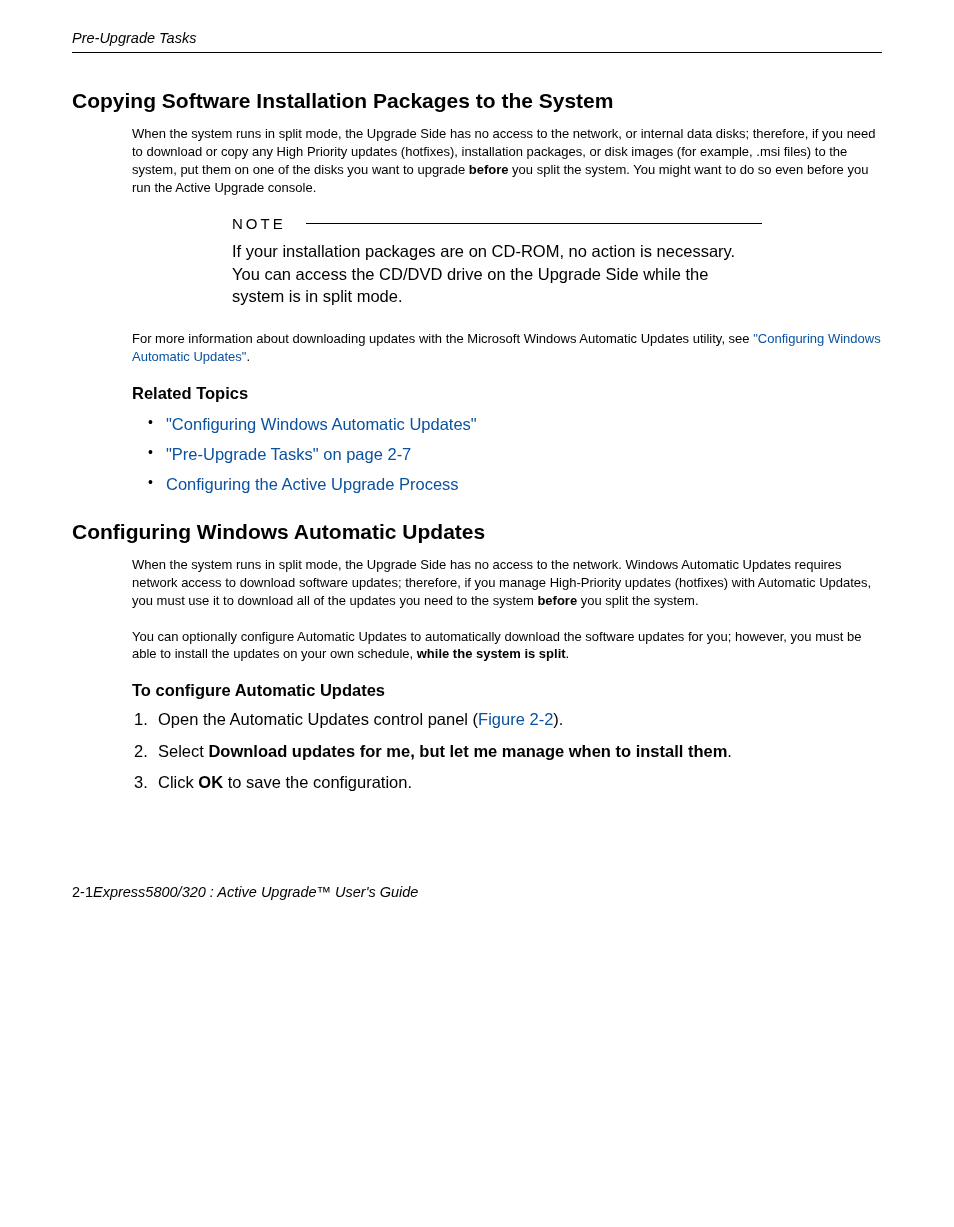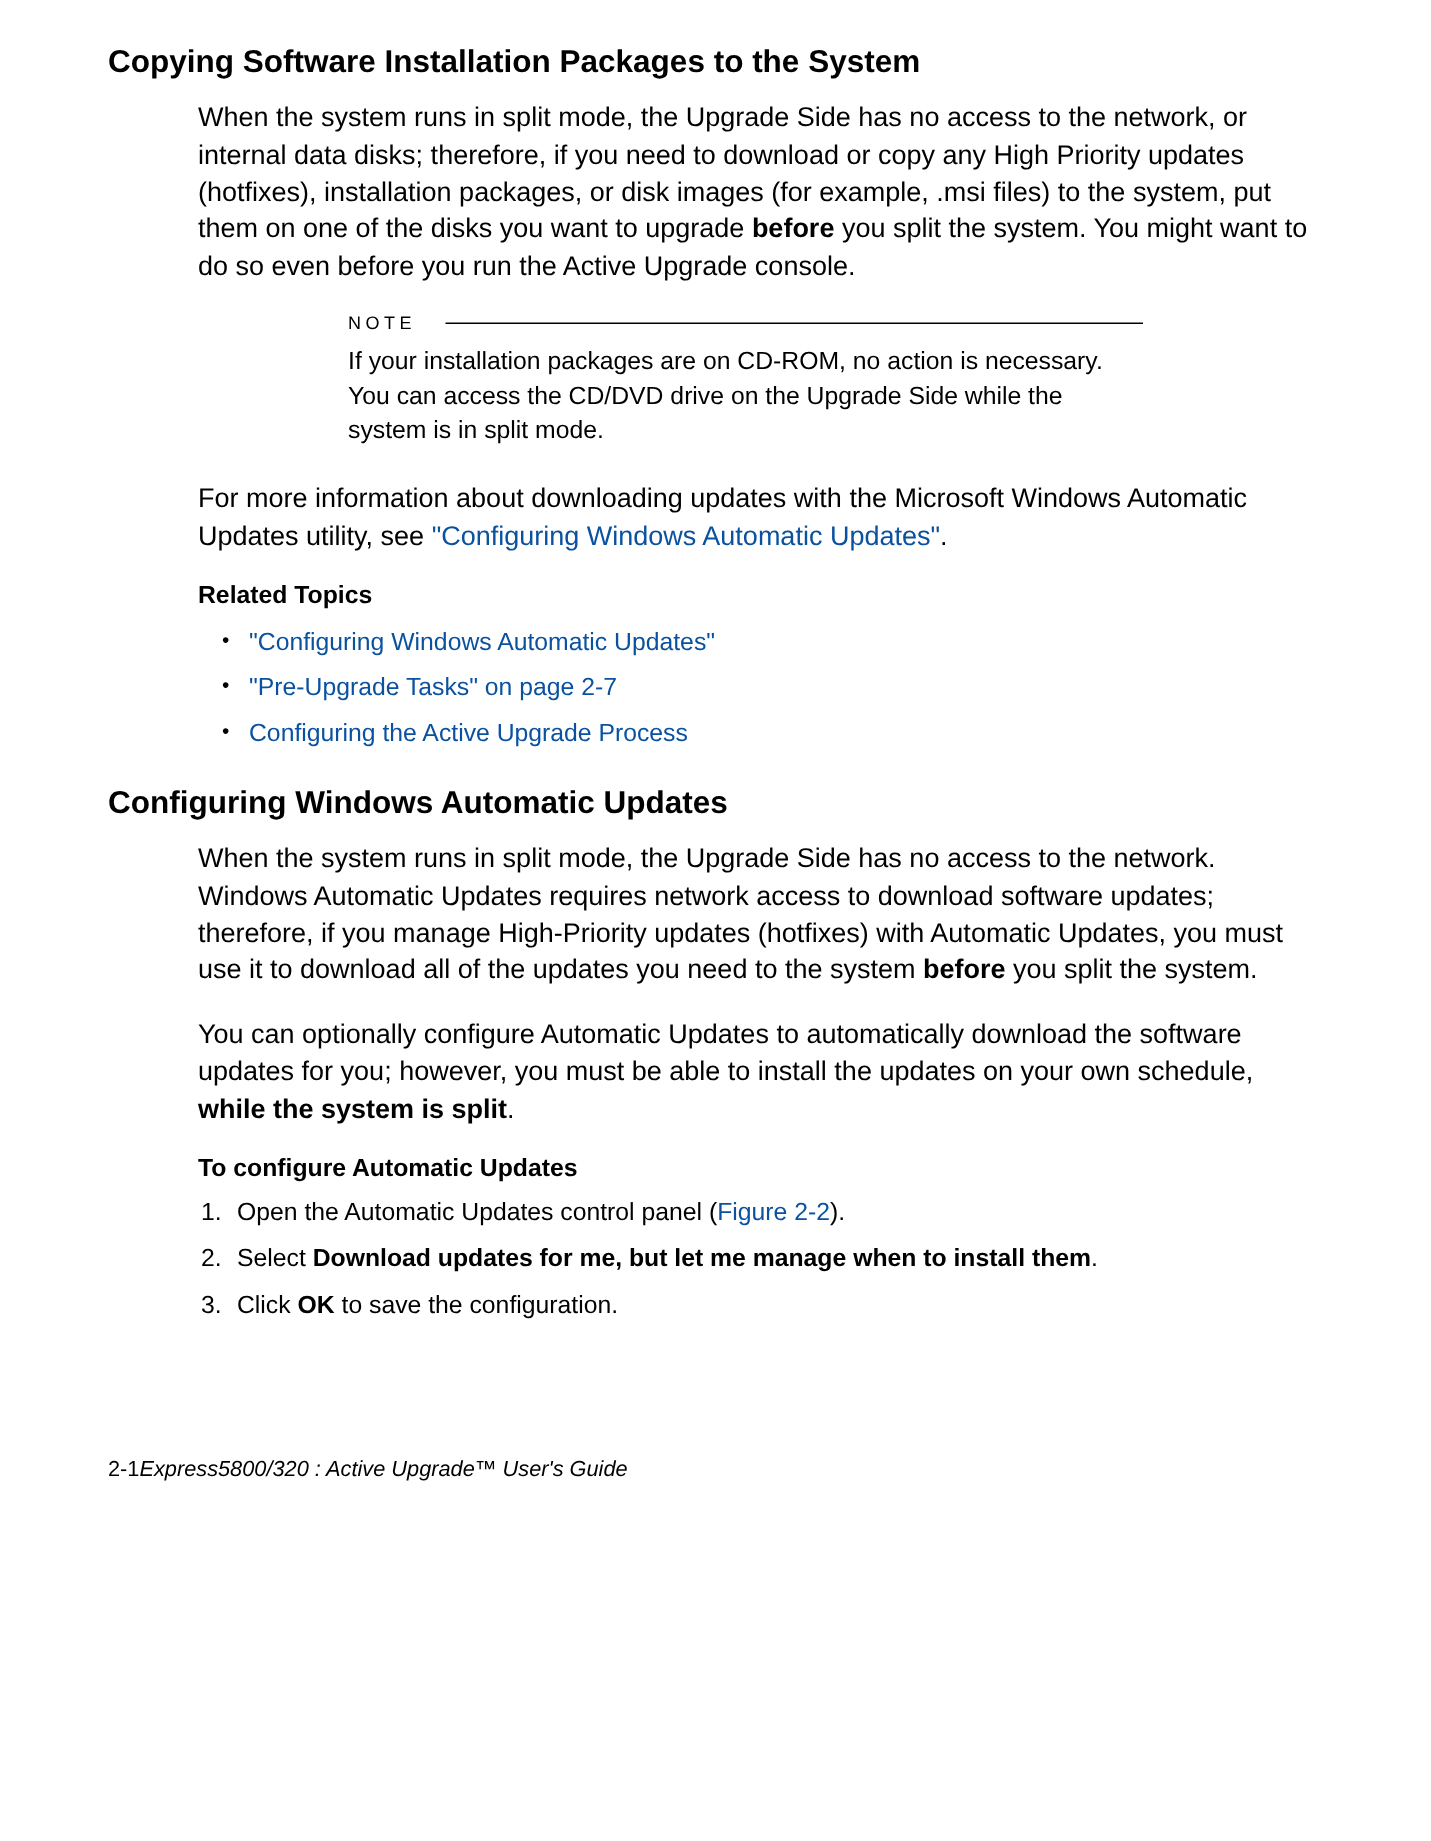--- a/index.html
+++ b/index.html
@@ -23,36 +23,36 @@
   }
   h2.section-title {
     font-size: 21px;
     font-weight: bold;
     margin: 0 0 12px 0;
   }
   .body-indent {
     margin-left: 60px;
   }
   p.para {
-    font-size: 18px;
+    font-size: 13px;
     line-height: 1.38;
     margin: 0 0 18px 0;
   }
   .note-block {
     margin-left: 100px;
     margin-right: 120px;
     margin-bottom: 22px;
   }
   .note-label-row {
     display: flex;
     align-items: center;
     margin-bottom: 8px;
   }
   .note-label {
-    font-size: 12px;
+    font-size: 15px;
     letter-spacing: 3px;
     margin-right: 20px;
   }
   .note-line {
     flex: 1;
     border-top: 1px solid #000;
     height: 0;
   }
   .note-text {
     font-size: 16.5px;
@@ -117,20 +117,21 @@
   }
   .footer .pgnum { }
   .footer .title { font-style: italic; }
   .bold { font-weight: bold; }
 </style>
 </head>
 <body>
 
 <div class="page">
 
+  <div class="running-header">Pre-Upgrade Tasks</div>
 
   <h2 class="section-title">Copying Software Installation Packages to the System</h2>
   <div class="body-indent">
     <p class="para">
       <span>When the system runs in split mode, the Upgrade Side has no access to the network, or internal data disks; therefore, if you need to download or copy any High Priority updates (hotfixes), installation packages, or disk images (for example, .msi files) to the system, put them on one of the disks you want to upgrade </span><span class="bold">before</span><span> you split the system. You might want to do so even before you run the Active Upgrade console.</span>
     </p>
 
     <div class="note-block">
       <div class="note-label-row">
         <span class="note-label">NOTE</span>

